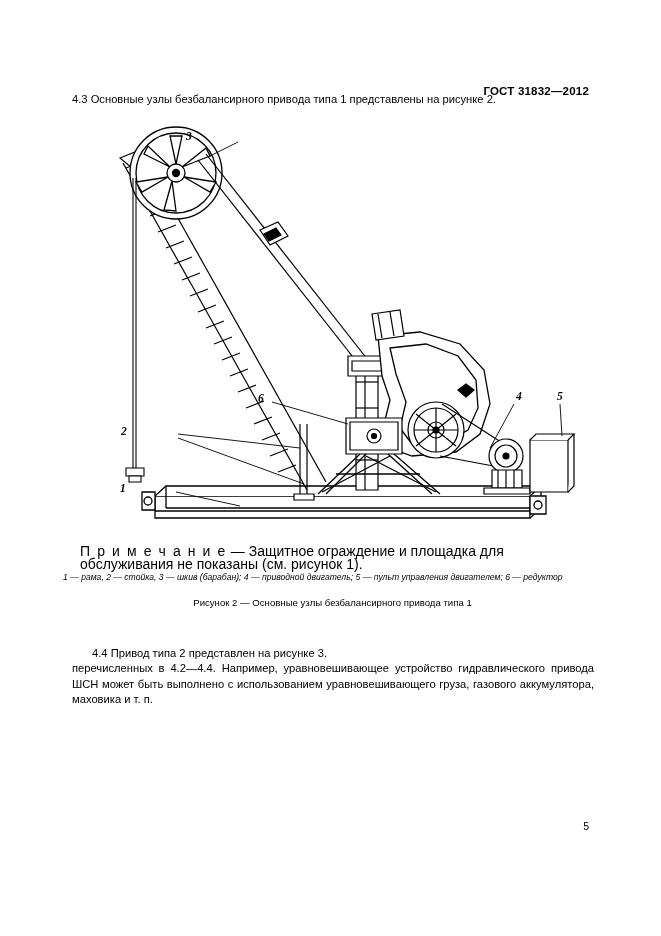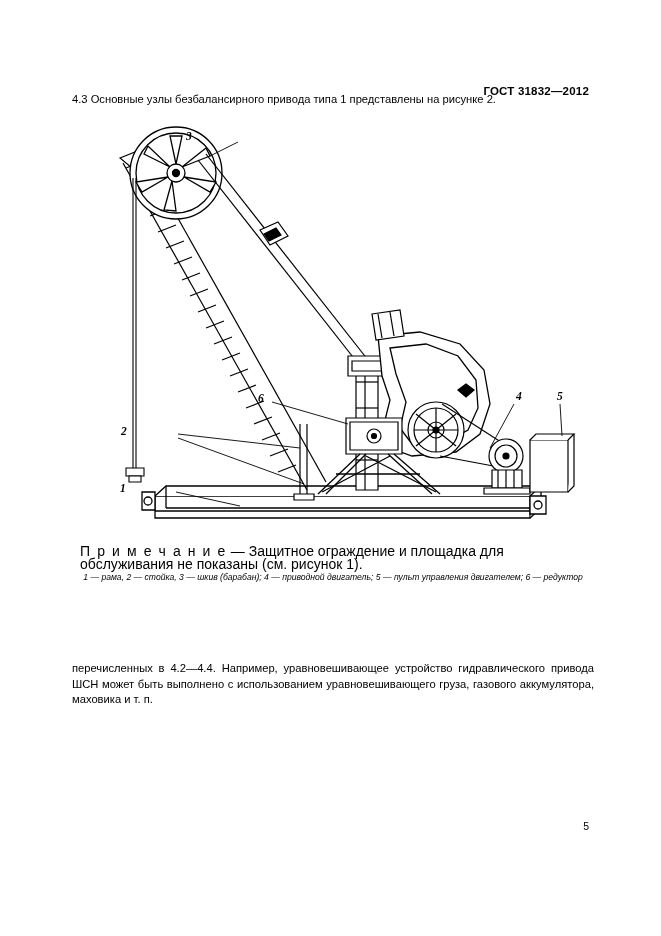--- a/index.html
+++ b/index.html
@@ -63,21 +63,20 @@
   .note .spaced {
     letter-spacing: 1.6px;
   }
   .legend {
     position: absolute;
     top: 571px;
     left: 63px;
     width: 540px;
     font-size: 8.6px;
     line-height: 12px;
-    text-align: center;
   }
   .legend i {
     font-style: italic;
   }
   .figcaption {
     position: absolute;
     top: 597px;
     left: 60px;
     width: 545px;
     text-align: center;
@@ -308,21 +307,23 @@
   </div>
 
   <div class="note">
     <span class="spaced">П р и м е ч а н и е</span><span> — Защитное ограждение и площадка для обслуживания не показаны (см. рисунок 1).</span>
   </div>
 
   <div class="legend">
     <i>1 — рама, 2 — стойка, 3 — шкив (барабан); 4 — приводной двигатель; 5 — пульт управления двигателем; 6 — редуктор</i>
   </div>
 
-
+  <div class="figcaption">Рисунок 2 — Основные узлы безбалансирного привода типа 1</div>
+
+  <div class="para p44">4.4  Привод типа 2 представлен на рисунке 3.</div>
 
   <div class="para p45">
     <span>перечисленных в 4.2—4.4. Например, уравновешивающее устройство гидравлического привода ШСН может быть выполнено с использованием уравновешивающего груза, газового аккумулятора, маховика и т. п.</span>
   </div>
 
   <div class="pagenum">5</div>
 
 </div>
 
 </body></html>

